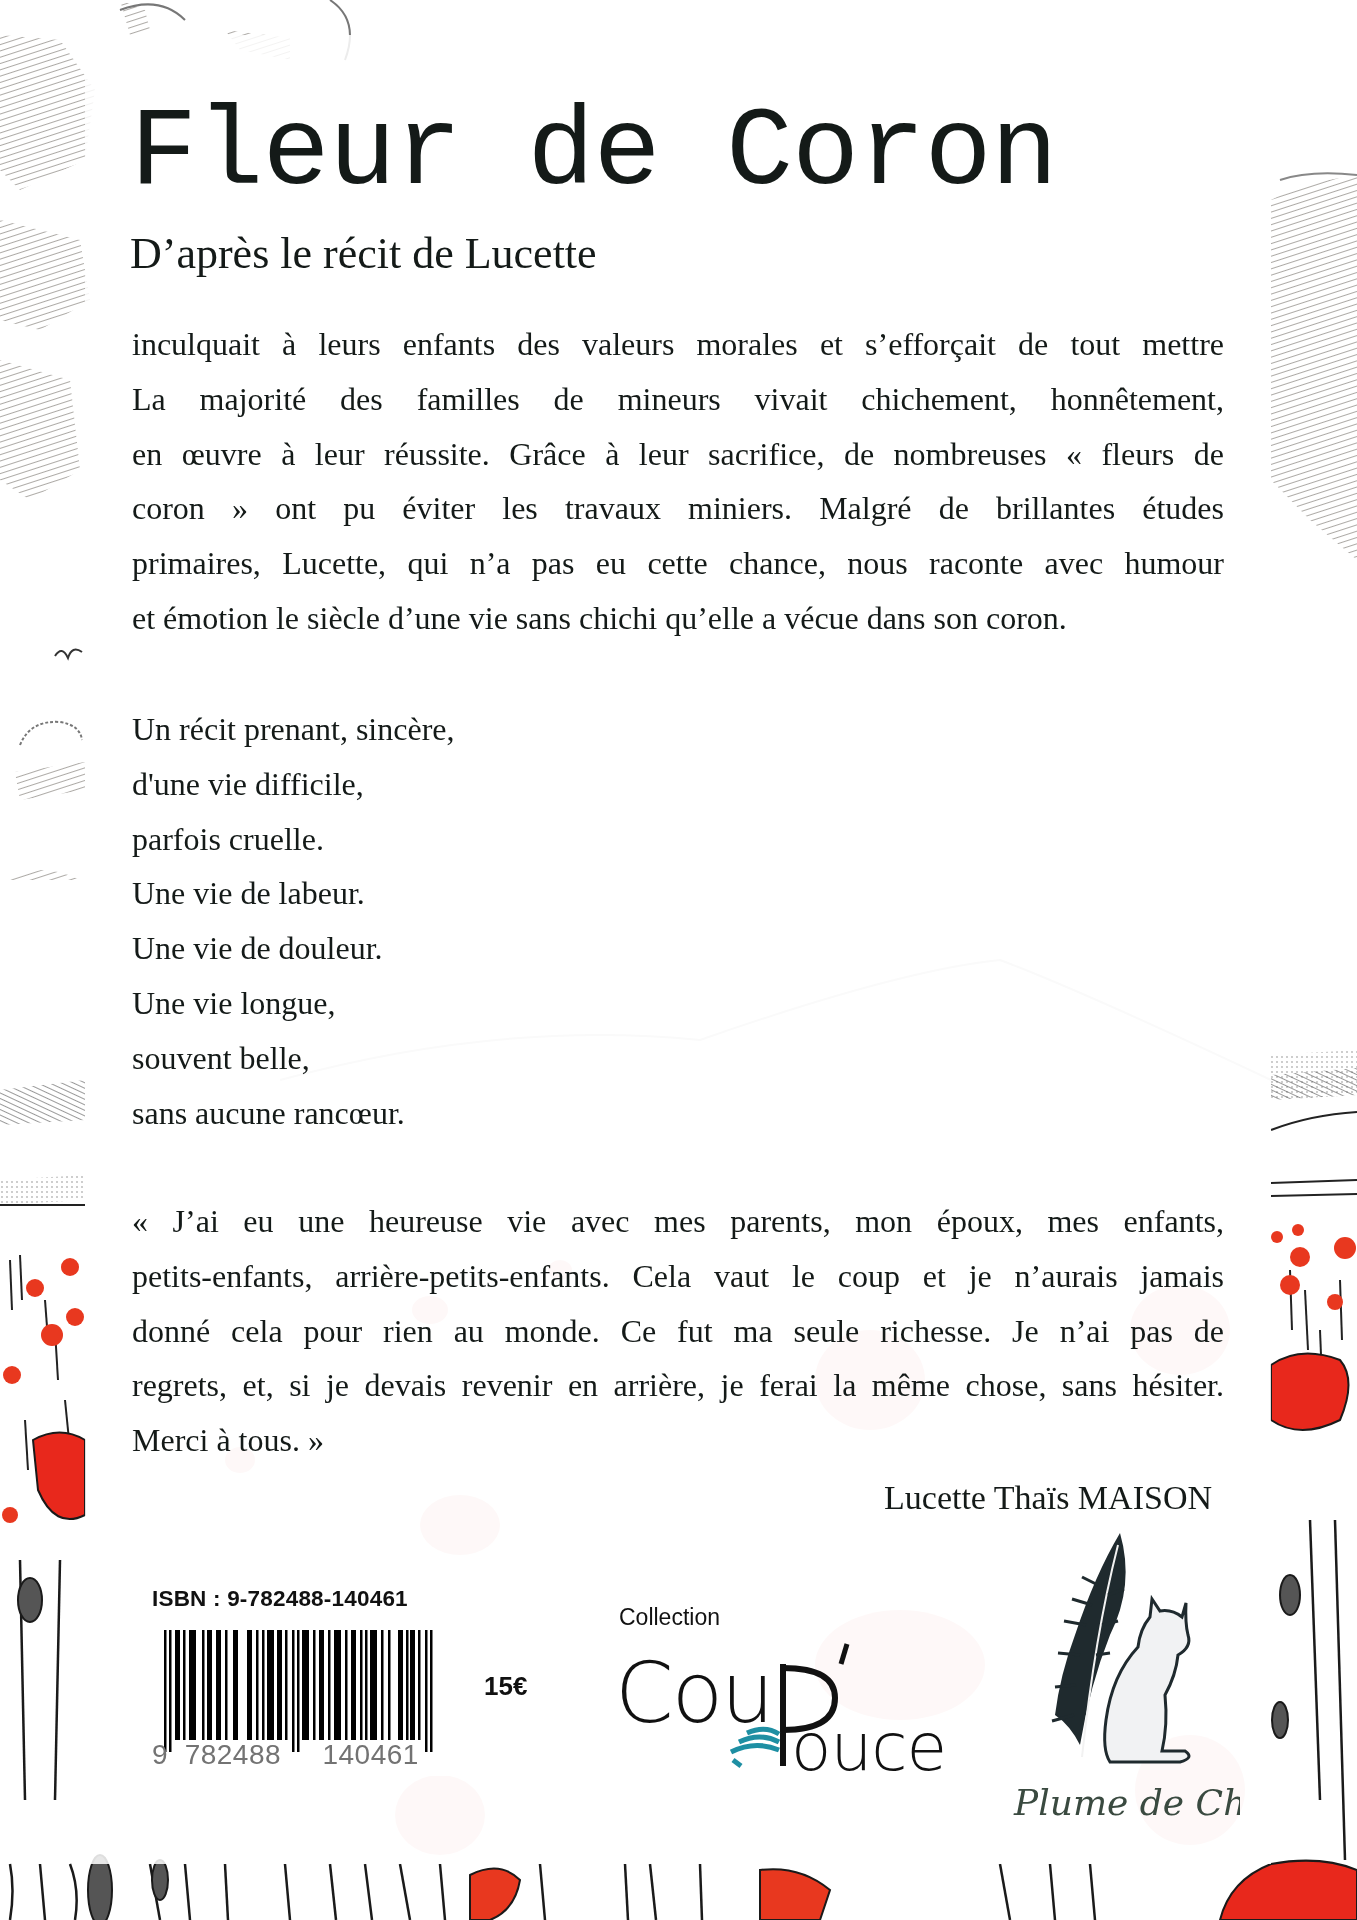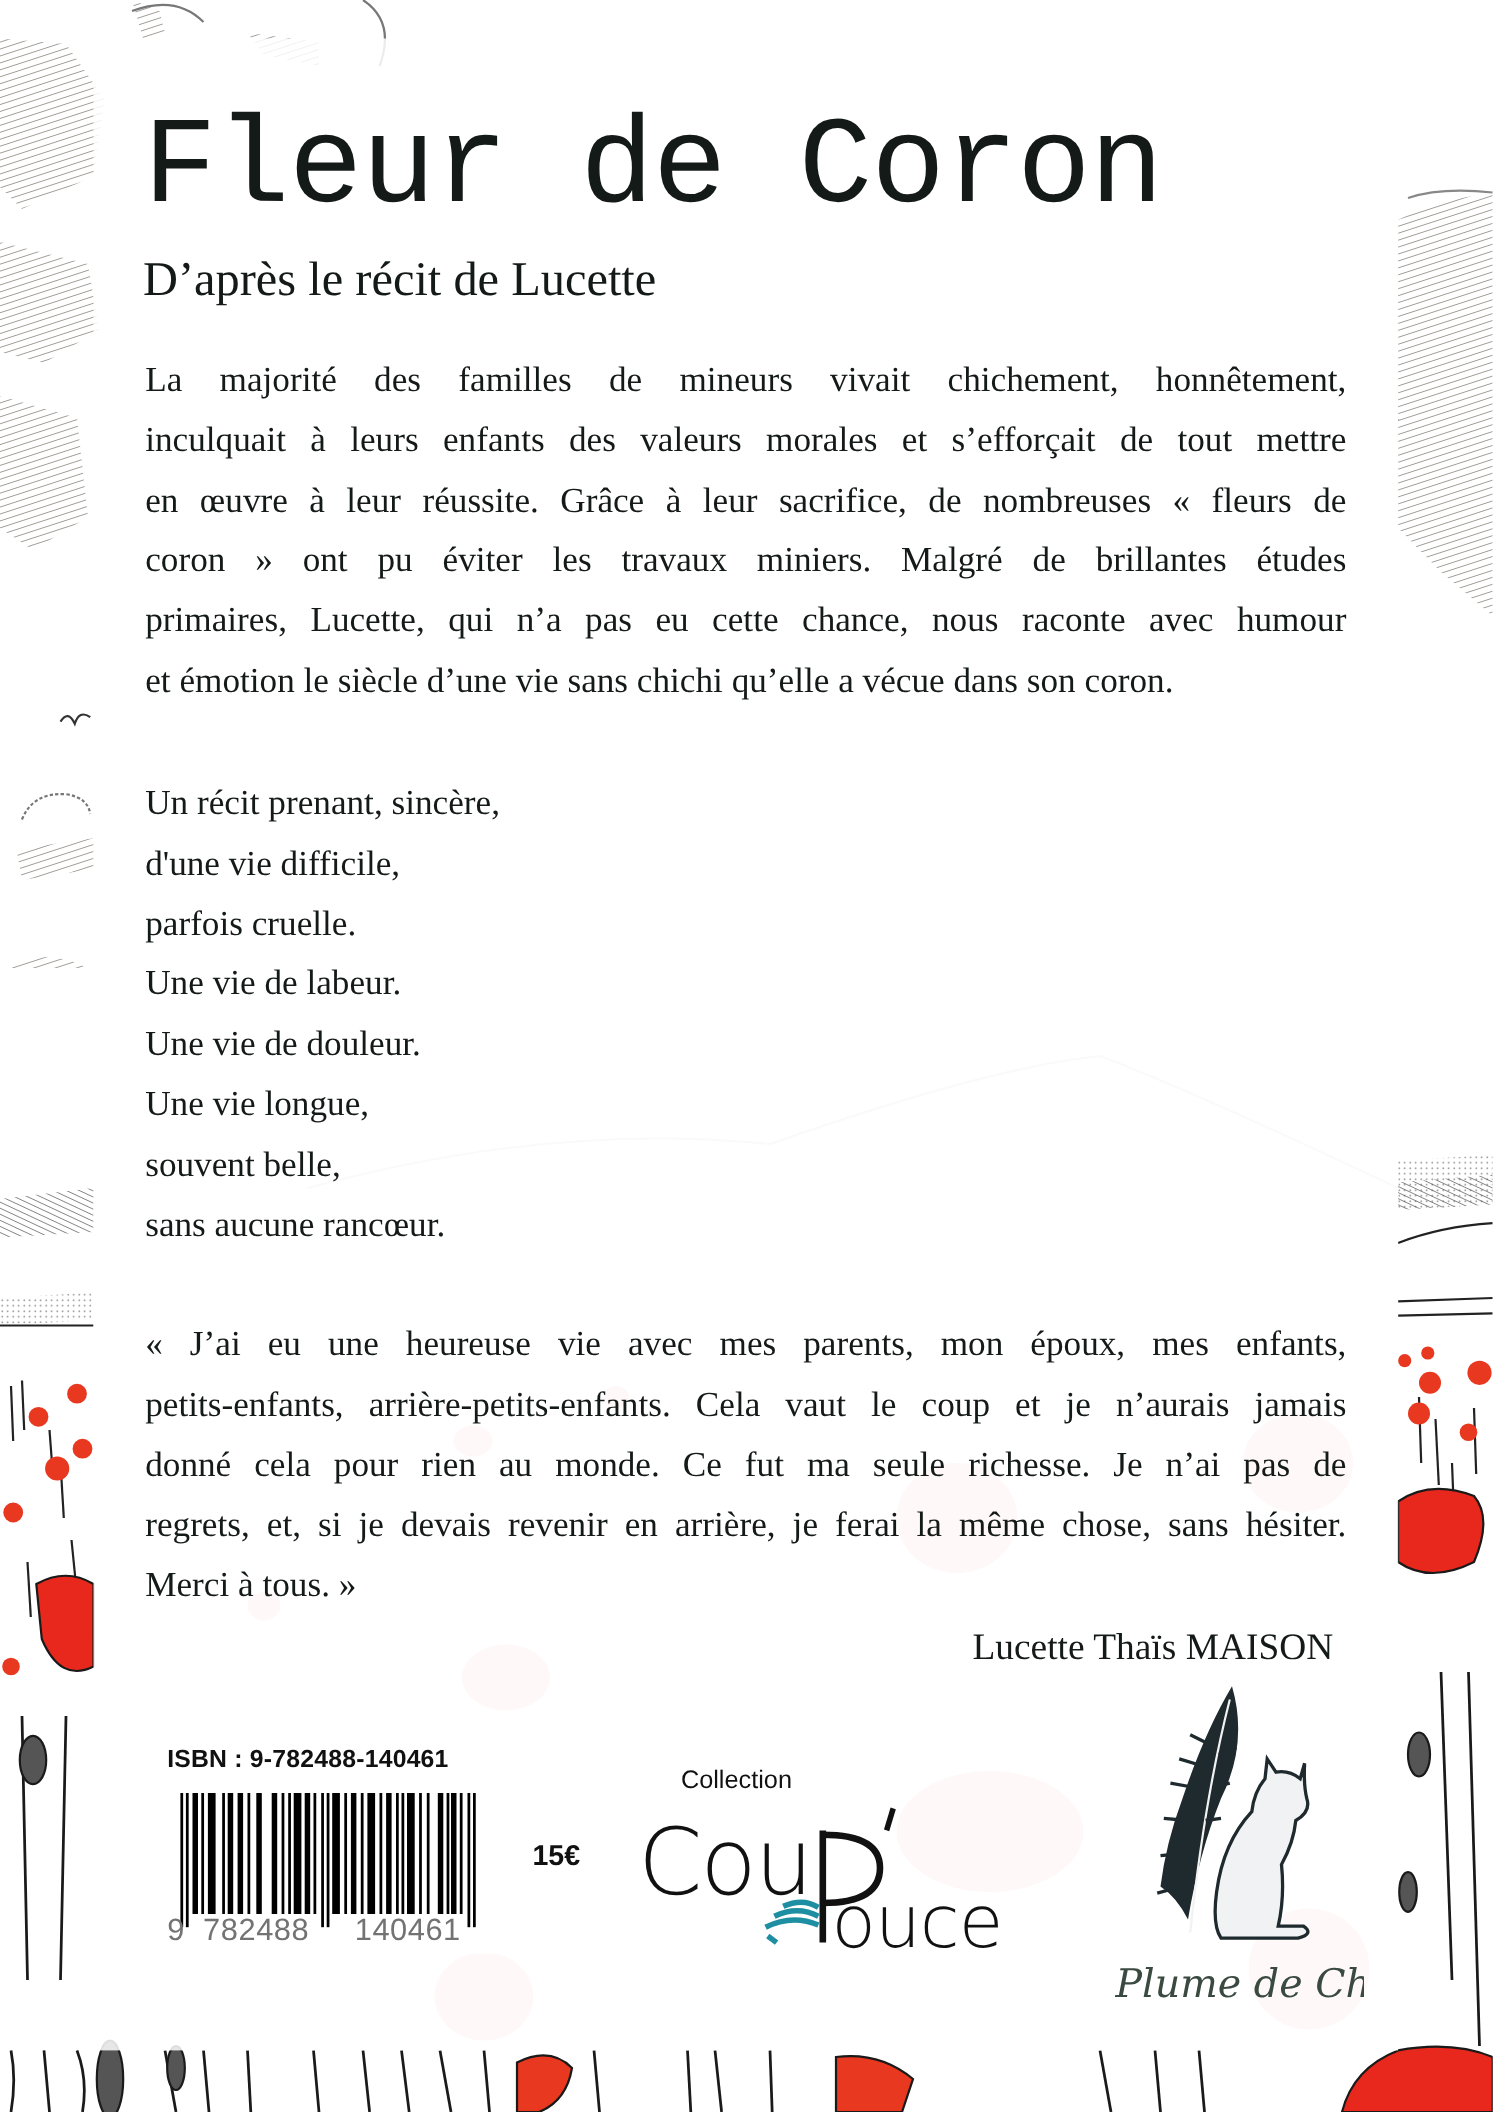--- a/index.html
+++ b/index.html
@@ -147,21 +147,21 @@
     .collection-label {
       position: absolute;
       left: 619px;
       top: 1604px;
       font-family: "Liberation Sans", "DejaVu Sans", sans-serif;
       font-size: 23px;
       color: #111;
     }
     .coup-logo {
       position: absolute;
-      left: 580px;
+      left: 615px;
       top: 1640px;
       width: 345px;
       height: 140px;
     }
     .coup-logo svg { position: absolute; left: 0; top: 0; }
 
     
     .plume-logo {
       position: absolute;
       left: 1000px;
@@ -296,22 +296,22 @@
     </g>
   </svg>
 </div>
 
 <div class="panel"></div>
 
 <h1 class="title">Fleur de Coron</h1>
 <h2 class="subtitle">D’après le récit de Lucette</h2>
 
 <p class="para intro">
+  <span class="line">inculquait à leurs enfants des valeurs morales et s’efforçait de tout mettre</span>
   <span class="line">La majorité des familles de mineurs vivait chichement, honnêtement,</span>
-  <span class="line">inculquait à leurs enfants des valeurs morales et s’efforçait de tout mettre</span>
   <span class="line">en œuvre à leur réussite. Grâce à leur sacrifice, de nombreuses « fleurs de</span>
   <span class="line">coron » ont pu éviter les travaux miniers. Malgré de brillantes études</span>
   <span class="line">primaires, Lucette, qui n’a pas eu cette chance, nous raconte avec humour</span>
   <span class="line last">et émotion le siècle d’une vie sans chichi qu’elle a vécue dans son coron.</span>
 </p>
 
 <ul class="poem">
   <li>Un récit prenant, sincère,</li>
   <li>d'une vie difficile,</li>
   <li>parfois cruelle.</li>

